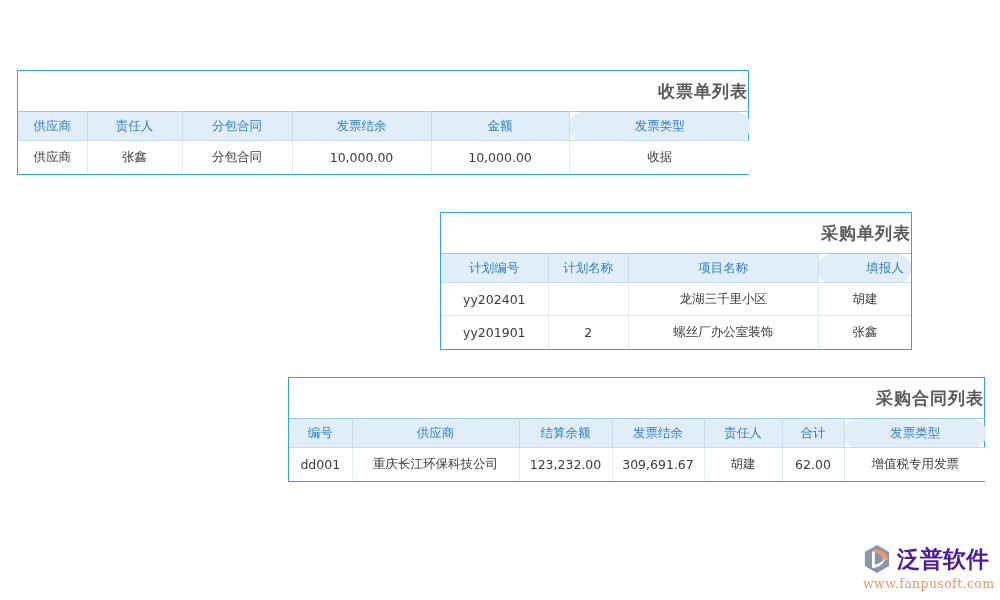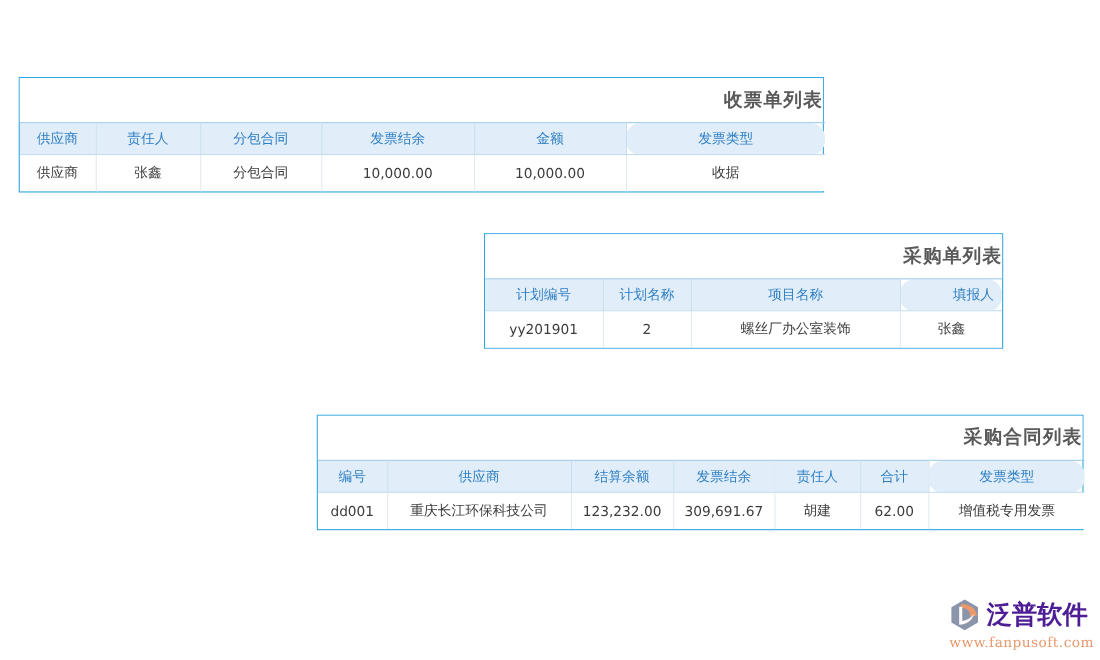--- a/index.html
+++ b/index.html
@@ -153,20 +153,26 @@
   <table class="grid">
     <thead>
         <tr>
           <th style="width: 103px;">计划编号</th>
           <th style="width: 77px;">计划名称</th>
           <th style="width: 183px;">项目名称</th>
           <th style="width: 89px; padding-left: 44px;">填报人</th>
         </tr>
       </thead>
     <tbody>
+        <tr>
+          <td>yy202401</td>
+          <td></td>
+          <td>龙湖三千里小区</td>
+          <td>胡建</td>
+        </tr>
         <tr>
           <td>yy201901</td>
           <td>2</td>
           <td>螺丝厂办公室装饰</td>
           <td>张鑫</td>
         </tr>
       </tbody>
   </table>
 </div>
 

